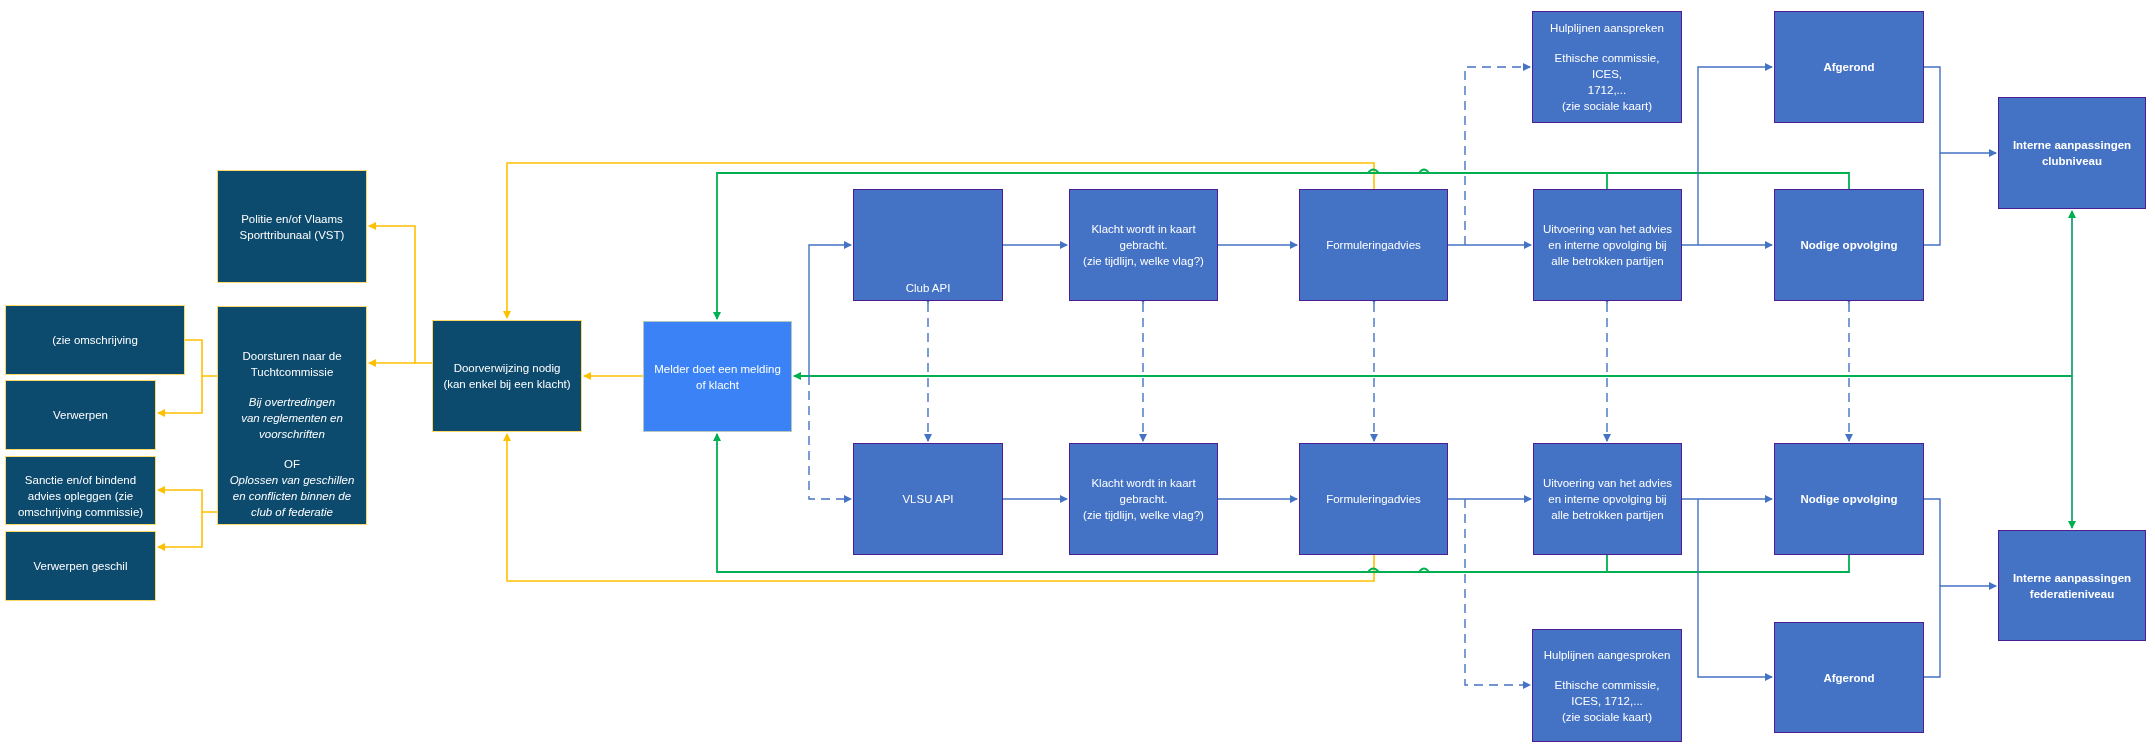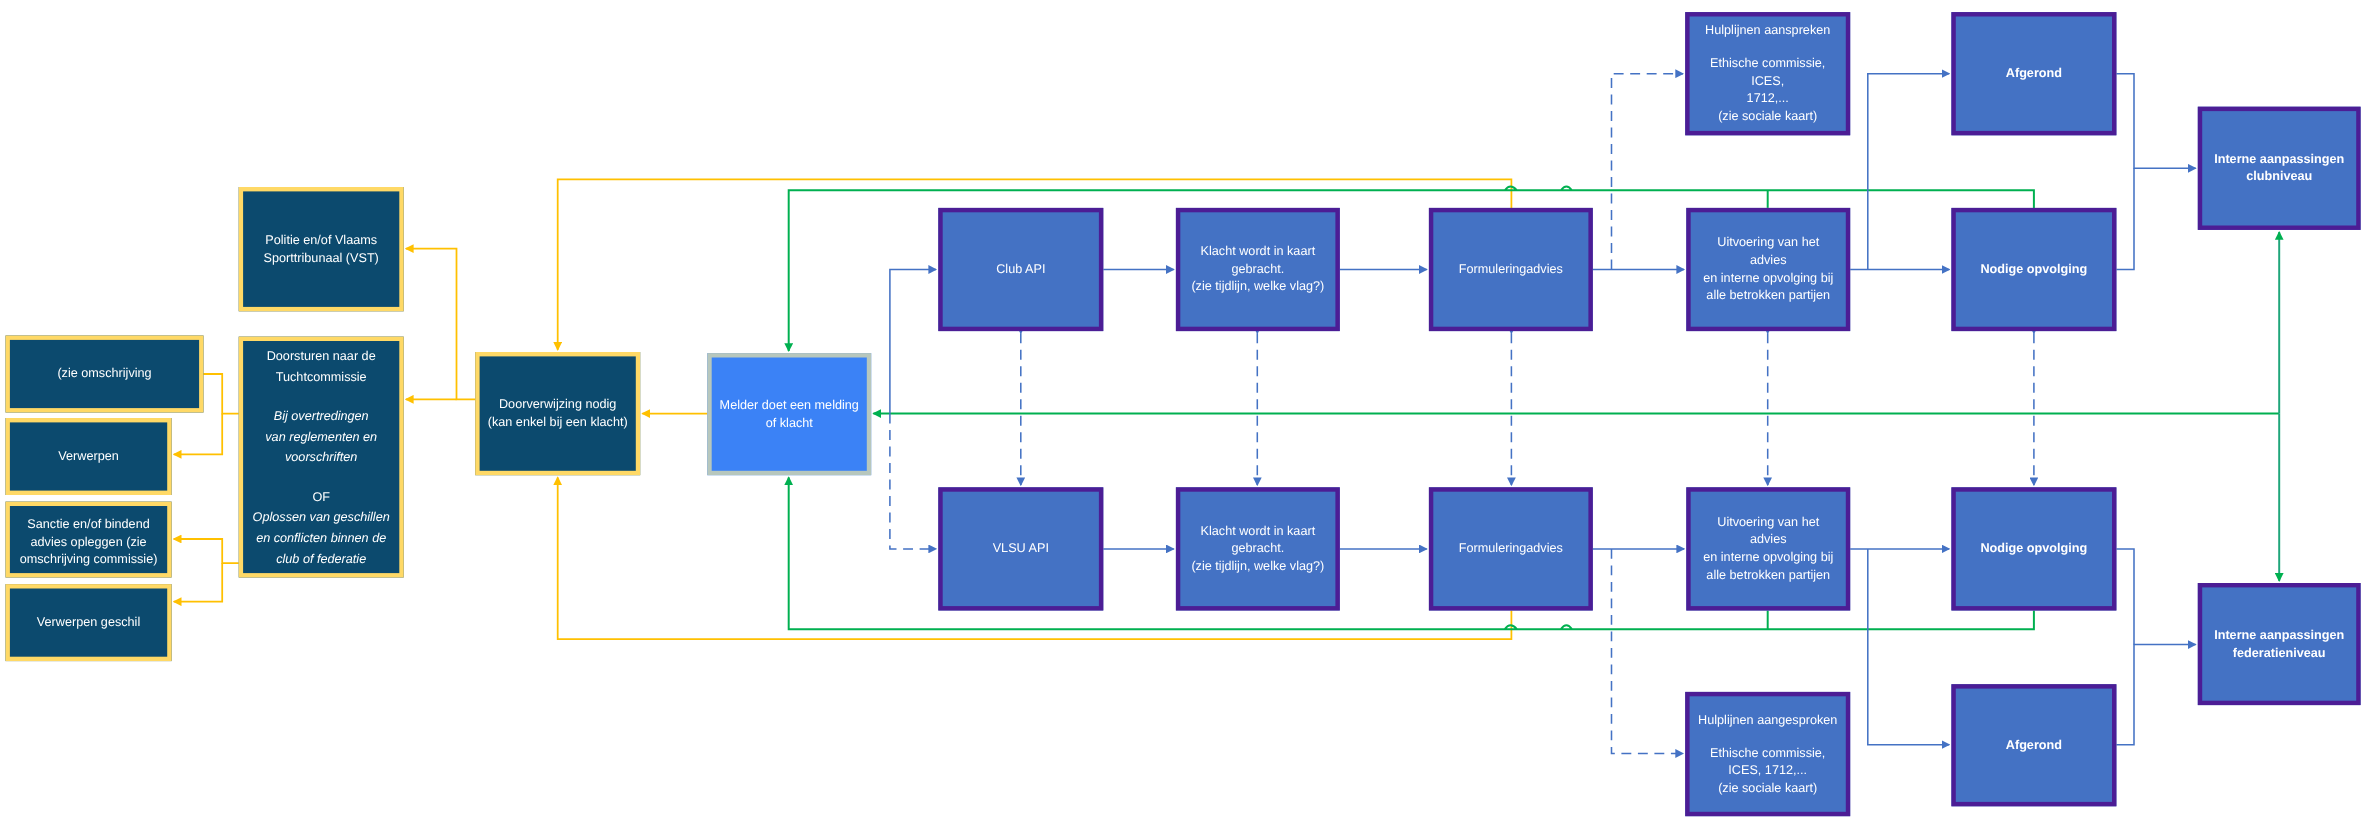--- a/index.html
+++ b/index.html
@@ -1,21 +1,21 @@
 <!DOCTYPE html>
 <html><head>
 <meta charset="utf-8">
 <style>
   html, body { margin:0; padding:0; background:#ffffff; }
   body { width:2155px; height:749px; position:relative; overflow:hidden;
          font-family:"Liberation Sans", sans-serif; }
   #canvas { position:absolute; left:0; top:0; width:2155px; height:749px; }
   .box { position:absolute; box-sizing:border-box; display:flex; flex-direction:column;
          align-items:center; justify-content:center; text-align:center; color:#ffffff;
-         font-size:11.5px; line-height:16px; padding:4px 6px; border:4px solid #4c1d95; }
+         font-size:11.5px; line-height:16px; padding:4px 6px; border:1px solid #4c1d95; }
   .box.blue { background:#4472c4; }
   .box.yellow { background:#0c4a6e; border-color:#ffd966; }
   .box.green { background:#3b82f6; border-color:#b7c7bd; }
   .box.bold .t { font-weight:bold; }
   .box .it { font-style:italic; }
   .box .gap { height:14px; }
   svg#lines { position:absolute; left:0; top:0; }
 </style>
 </head>
 <body>
@@ -104,21 +104,21 @@
     <div>omschrijving commissie)</div>
   </div>
   <div class="box yellow" style="left:5px;top:531px;width:151px;height:70px;align-items:center;">
     <div>Verwerpen geschil</div>
   </div>
 
   <div class="box yellow" style="left:217px;top:170px;width:150px;height:113px;">
     <div>Politie en/of Vlaams</div>
     <div>Sporttribunaal (VST)</div>
   </div>
-  <div class="box yellow" style="left:217px;top:306px;width:150px;height:219px;justify-content:space-between;padding-top:6px;">
+  <div class="box yellow" style="left:217px;top:306px;width:150px;height:219px;justify-content:flex-end;padding-top:6px;">
     <div>Doorsturen naar de</div>
     <div>Tuchtcommissie</div>
     <div class="gap"></div>
     <div class="it">Bij overtredingen</div>
     <div class="it">van  reglementen en</div>
     <div class="it">voorschriften</div>
     <div class="gap"></div>
     <div>OF</div>
     <div class="it">Oplossen van geschillen</div>
     <div class="it">en conflicten binnen de</div>
@@ -127,21 +127,21 @@
   <div class="box yellow" style="left:432px;top:320px;width:150px;height:112px;">
     <div>Doorverwijzing nodig</div>
     <div>(kan enkel bij een klacht)</div>
   </div>
 
   <div class="box green" style="left:643px;top:321px;width:149px;height:111px;">
     <div>Melder doet een melding</div>
     <div>of klacht</div>
   </div>
 
-  <div class="box blue" style="left:853px;top:189px;width:150px;height:112px;">
+  <div class="box blue" style="left:853px;top:189px;width:150px;height:112px;justify-content:flex-end;">
     <div>Club API</div>
   </div>
   <div class="box blue" style="left:1069px;top:189px;width:149px;height:112px;">
     <div>Klacht wordt in kaart</div>
     <div>gebracht.</div>
     <div>(zie tijdlijn, welke vlag?)</div>
   </div>
   <div class="box blue" style="left:1299px;top:189px;width:149px;height:112px;">
     <div>Formuleringadvies</div>
   </div>

